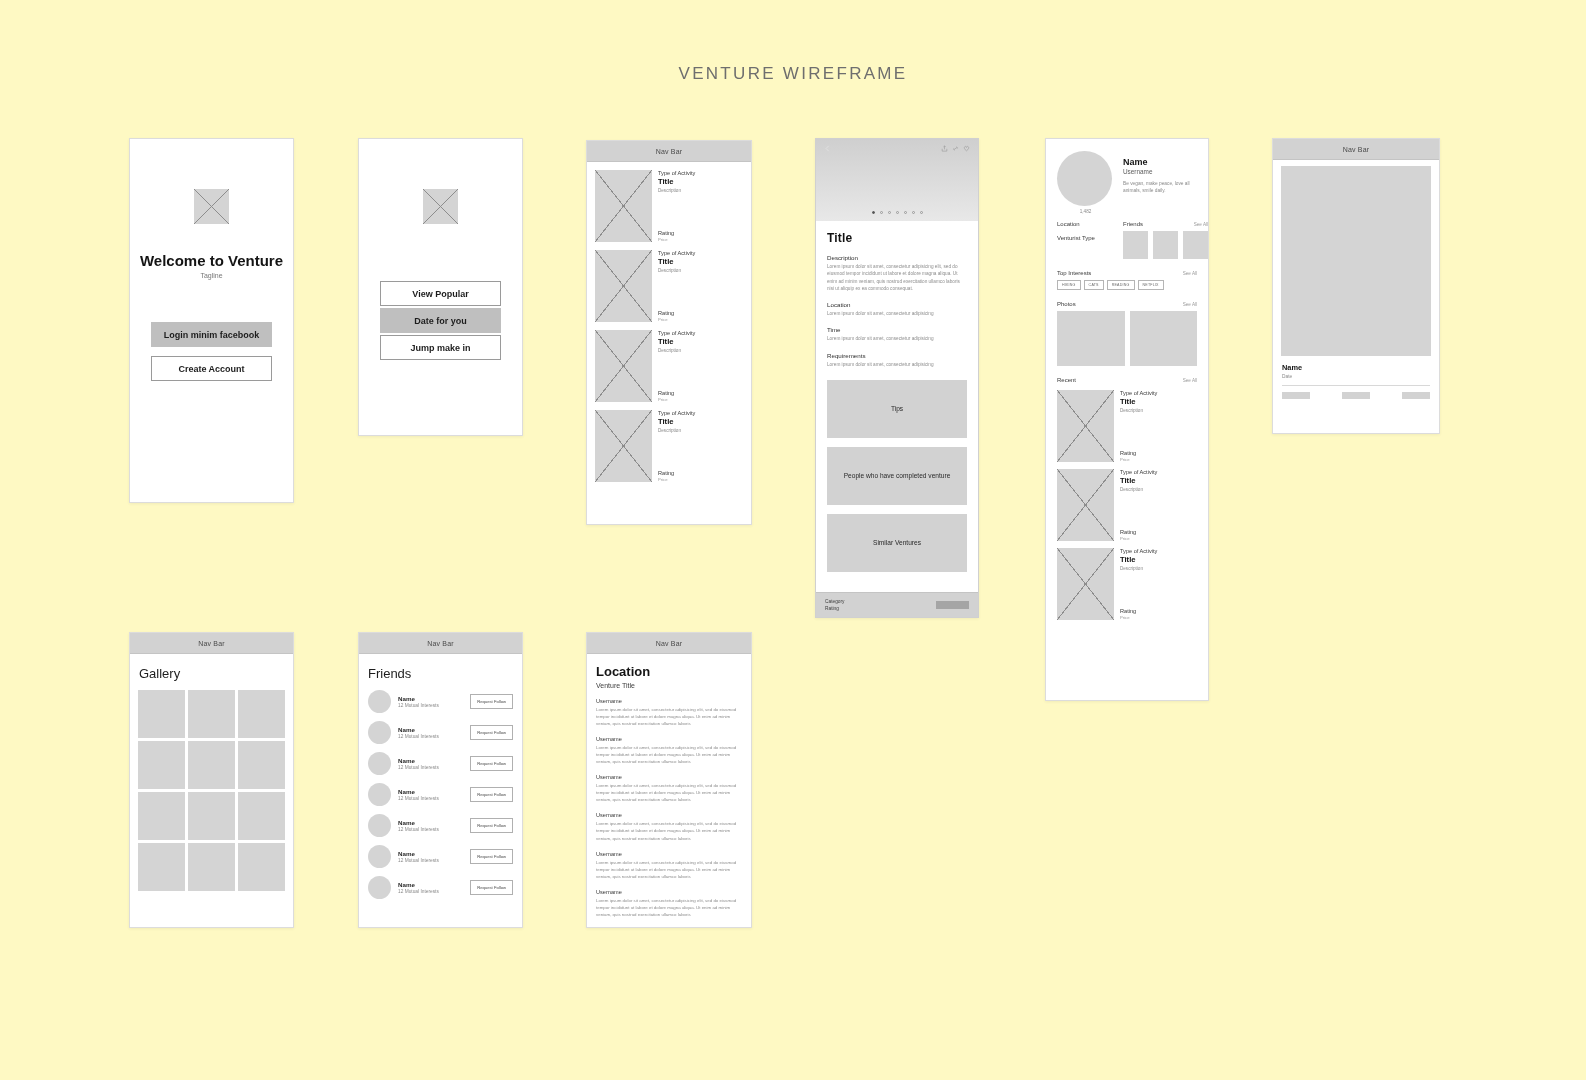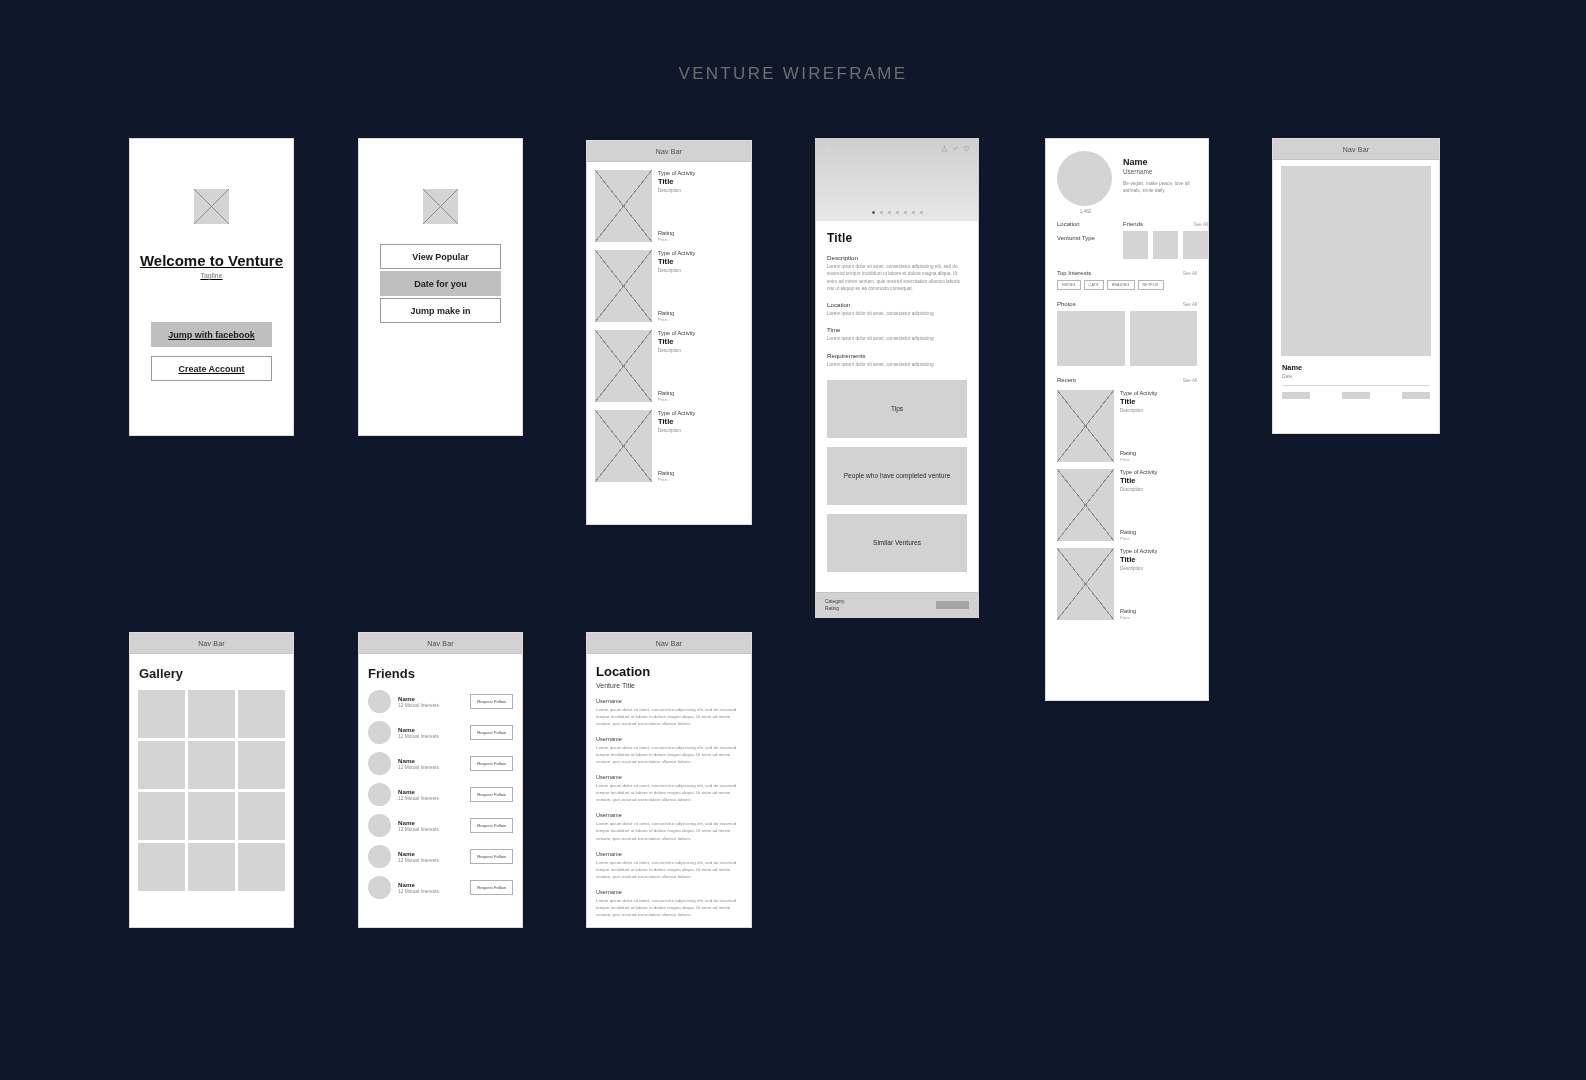--- a/index.html
+++ b/index.html
@@ -2,21 +2,21 @@
 <html><head>
 <meta charset="utf-8">
 <style>
   * { box-sizing: border-box; margin: 0; padding: 0; }
   html, body {
     width: 1586px; height: 1080px;
     background: #f7f7f7;
     font-family: "Liberation Sans", sans-serif;
     overflow: hidden;
   }
-  .canvas { position: relative; width: 1586px; height: 1080px; background:#0f172a; }
+  .canvas { position: relative; width: 1586px; height: 1080px; background:#fef9c3; }
 
   .page-title {
     position: absolute; top: 64px; left: 0; width: 100%;
     text-align: center;
     font-size: 17px; letter-spacing: 2.3px; font-weight: 500;
     color: #6e6e6e;
   }
 
   
   .phone {
@@ -24,46 +24,46 @@
     background: #fff;
     border: 1px solid #dcdcdc;
     box-shadow: 0 1px 3px rgba(0,0,0,.06);
     overflow: hidden;
   }
   .navbar {
     height: 21px; background: #d2d2d2; border-bottom:1px solid #c4c4c4;
     display:flex; align-items:center; justify-content:center;
     font-size: 7px; color:#4a4a4a; letter-spacing:.2px;
   }
-  .ph-title { font-size:13px; font-weight:bold; color:#1d1d1d; }
+  .ph-title { font-size:13px; font-weight:normal; color:#1d1d1d; }
 
   
   .xbox { background:#d4d4d4; position:relative; }
   .xbox::before, .xbox::after {
     content:""; position:absolute; top:0; left:0; width:100%; height:100%;
   }
   .xbox::before { background: linear-gradient(to top right, transparent calc(50% - .5px), #8d8d8d calc(50% - .5px), #8d8d8d calc(50% + .5px), transparent calc(50% + .5px)); }
   .xbox::after  { background: linear-gradient(to bottom right, transparent calc(50% - .5px), #8d8d8d calc(50% - .5px), #8d8d8d calc(50% + .5px), transparent calc(50% + .5px)); }
   .plainbox { background:#d4d4d4; }
 
   
-  .s1 { left:129px; top:138px; width:165px; height:298px;text-decoration:underline; }
+  .s1 { left:129px; top:138px; width:165px; height:365px; }
   .s2 { left:358px; top:138px; width:165px; height:298px; }
   .logo-x { width:35px; height:35px; margin: 50px auto 0; }
   .s1 .welcome { text-align:center; margin-top:28px; font-size:15px; font-weight:bold; color:#141414; }
   .s1 .tagline { text-align:center; font-size:7px; color:#777; margin-top:3px; }
   .btn {
     display:flex; align-items:center; justify-content:center;
     height:25px; margin: 0 21px; font-size:9px; font-weight:bold; color:#1d1d1d;
     border:1px solid #9a9a9a; background:#fff;
   }
   .btn.solid { background:#bfbfbf; border-color:#bfbfbf; }
   .s1 .btn-fb { margin-top:43px; }
   .s1 .btn-ca { margin-top:9px; }
-  .s2 .btn-a { margin-top:20px; }
+  .s2 .btn-a { margin-top:57px; }
   .s2 .btn-b { margin-top:2px; }
   .s2 .btn-c { margin-top:2px; }
 
   
   .s3 { left:586px; top:140px; width:166px; height:385px; }
   .act-row { display:flex; padding: 8px 8px 0 8px; }
   .act-img { width:57px; height:72px; flex:none; }
   .act-info { flex:1; padding-left:6px; display:flex; flex-direction:column; height:72px; }
   .act-type { font-size:5.6px; color:#3a3a3a; }
   .act-title { font-size:7.6px; font-weight:bold; color:#111; margin-top:1px; }
@@ -163,21 +163,21 @@
 <body>
 
 <div class="canvas">
 
   <div class="page-title">VENTURE WIREFRAME</div>
 
   <div class="phone s1">
     <div class="logo-x xbox"></div>
     <div class="welcome">Welcome to Venture</div>
     <div class="tagline">Tagline</div>
-    <div class="btn solid btn-fb">Jump with facebook</div>
+    <div class="btn solid btn-fb">Login minim facebook</div>
     <div class="btn btn-ca">Create Account</div>
   </div>
 
   <div class="phone s2">
     <div class="logo-x xbox"></div>
     <div class="btn btn-a">View Popular</div>
     <div class="btn solid btn-b">Date for you</div>
     <div class="btn btn-c">Jump make in</div>
   </div>
 

